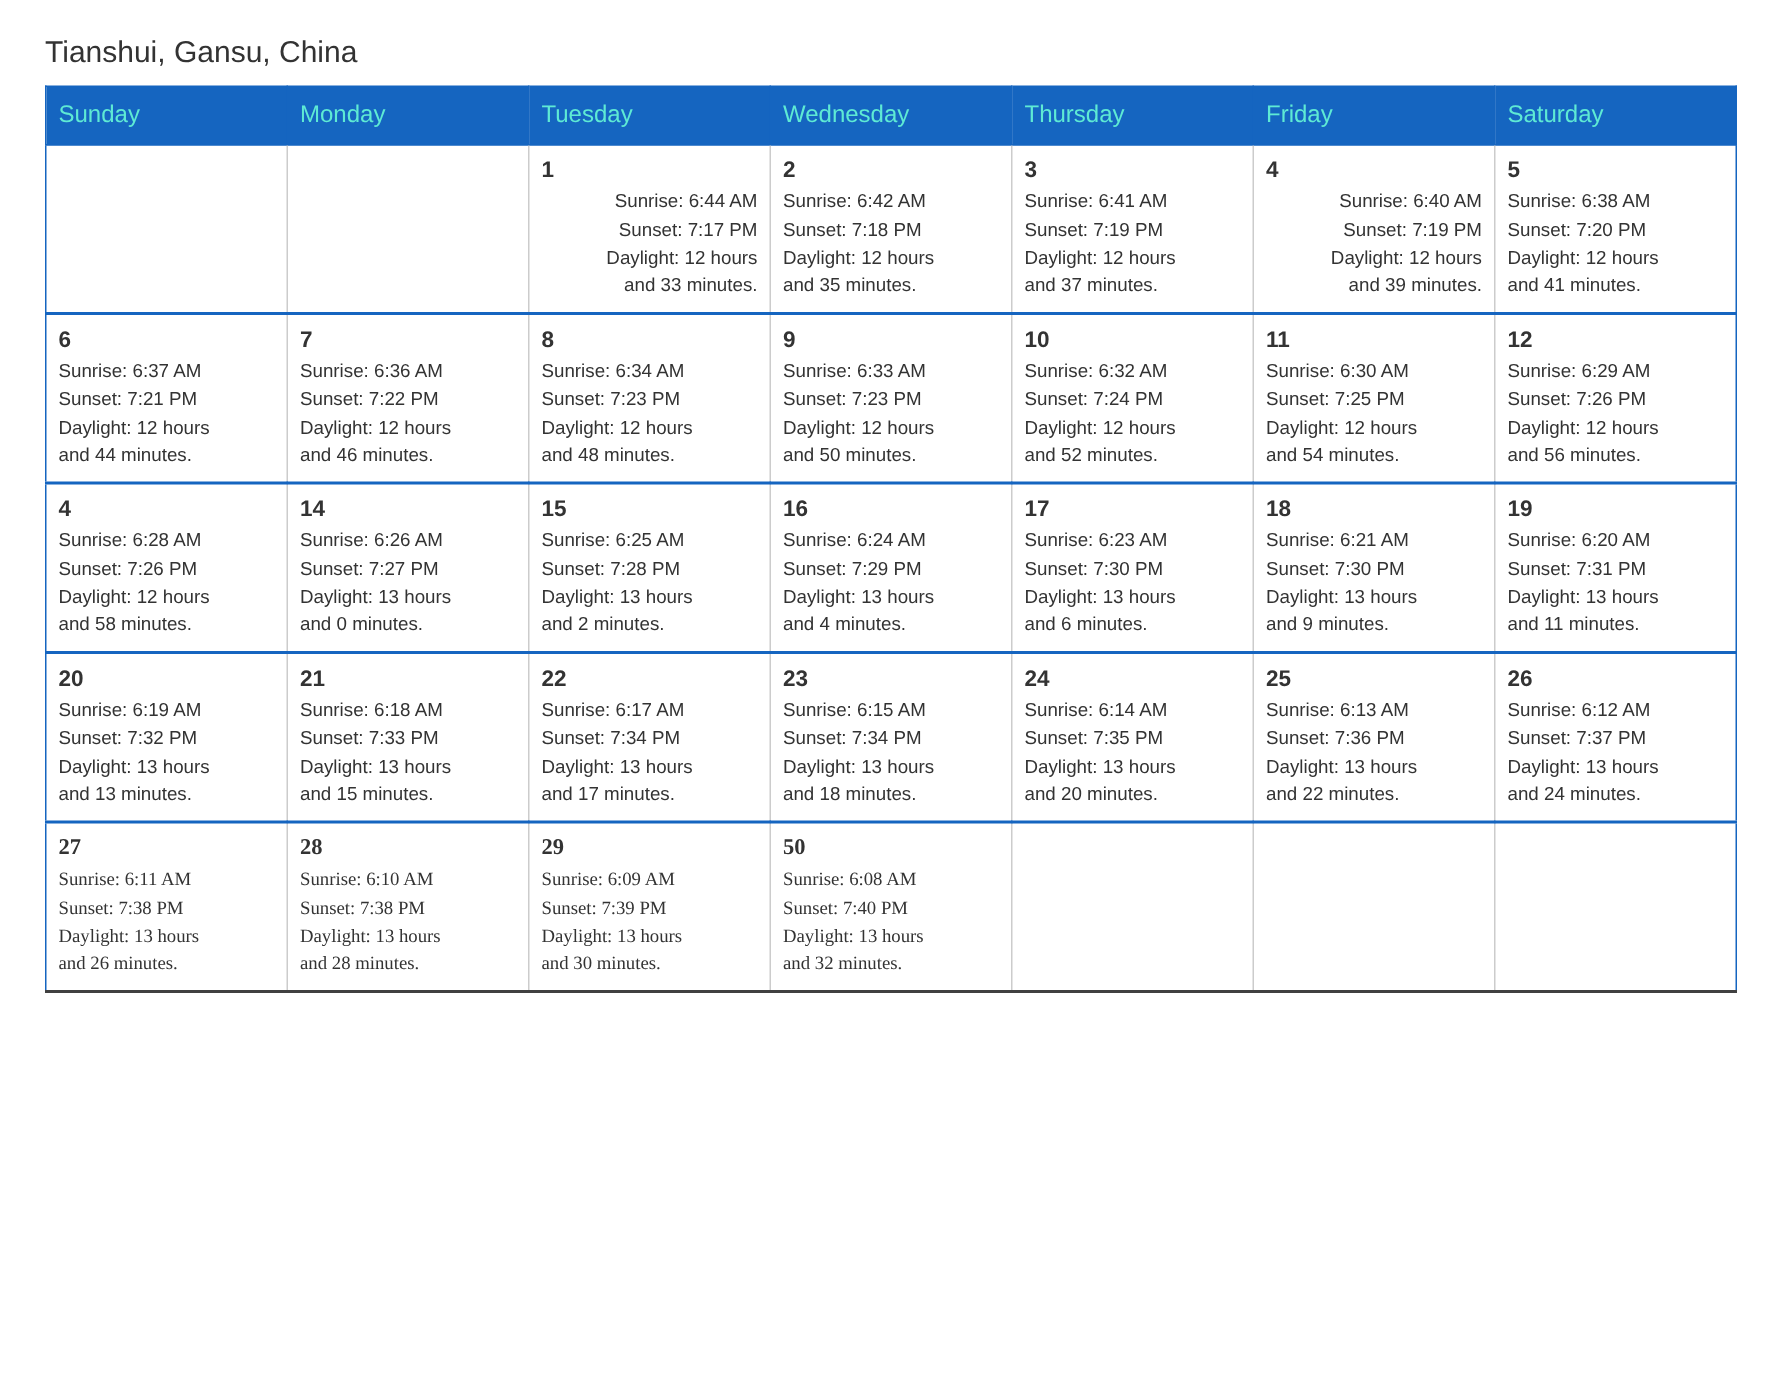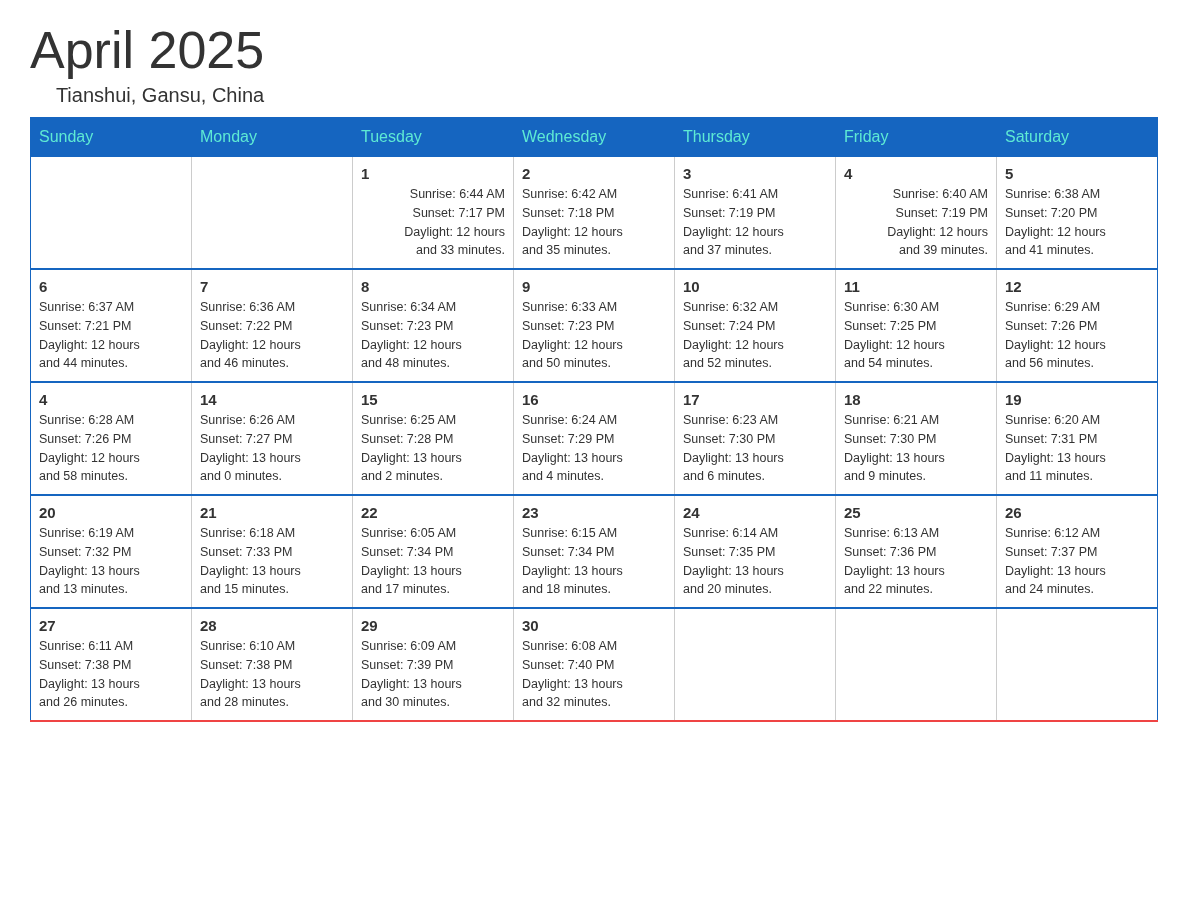--- a/index.html
+++ b/index.html
@@ -100,29 +100,29 @@
       color: #333;
       display: block;
       margin-bottom: 3px;
     }
     .day-info {
       font-size: 12.5px;
       color: #333;
       line-height: 1.5;
     }
     tbody tr:last-child {
-      border-bottom: 2px solid #ef4444;
+      border-bottom: 2px solid #404040;
+      font-family: Liberation Serif, serif;
     }
   </style>
 </head>
 <body>
 
 <div class="header">
   <div class="title-block">
-    <div class="main-title">April 2025</div>
     <div class="subtitle">Tianshui, Gansu, China</div>
   </div>
 </div>
 
 <table>
   <thead>
     <tr>
     <th>Sunday</th>
         <th>Monday</th>
         <th>Tuesday</th>
@@ -284,21 +284,21 @@
         </td>
         <td>
           <span class="day-number">21</span>
           <div class="day-info" style="white-space: pre-line;">Sunrise: 6:18 AM
 Sunset: 7:33 PM
 Daylight: 13 hours
 and 15 minutes.</div>
         </td>
         <td>
           <span class="day-number">22</span>
-          <div class="day-info" style="white-space: pre-line;">Sunrise: 6:05 AM
+          <div class="day-info" style="white-space: pre-line;">Sunrise: 6:17 AM
 Sunset: 7:34 PM
 Daylight: 13 hours
 and 17 minutes.</div>
         </td>
         <td>
           <span class="day-number">23</span>
           <div class="day-info" style="white-space: pre-line;">Sunrise: 6:15 AM
 Sunset: 7:34 PM
 Daylight: 13 hours
 and 18 minutes.</div>
@@ -341,21 +341,21 @@
 and 28 minutes.</div>
         </td>
         <td>
           <span class="day-number">29</span>
           <div class="day-info" style="white-space: pre-line;">Sunrise: 6:09 AM
 Sunset: 7:39 PM
 Daylight: 13 hours
 and 30 minutes.</div>
         </td>
         <td>
-          <span class="day-number">30</span>
+          <span class="day-number">50</span>
           <div class="day-info" style="white-space: pre-line;">Sunrise: 6:08 AM
 Sunset: 7:40 PM
 Daylight: 13 hours
 and 32 minutes.</div>
         </td>
         <td></td>
         <td></td>
         <td></td>
       </tr>
     </tbody>

